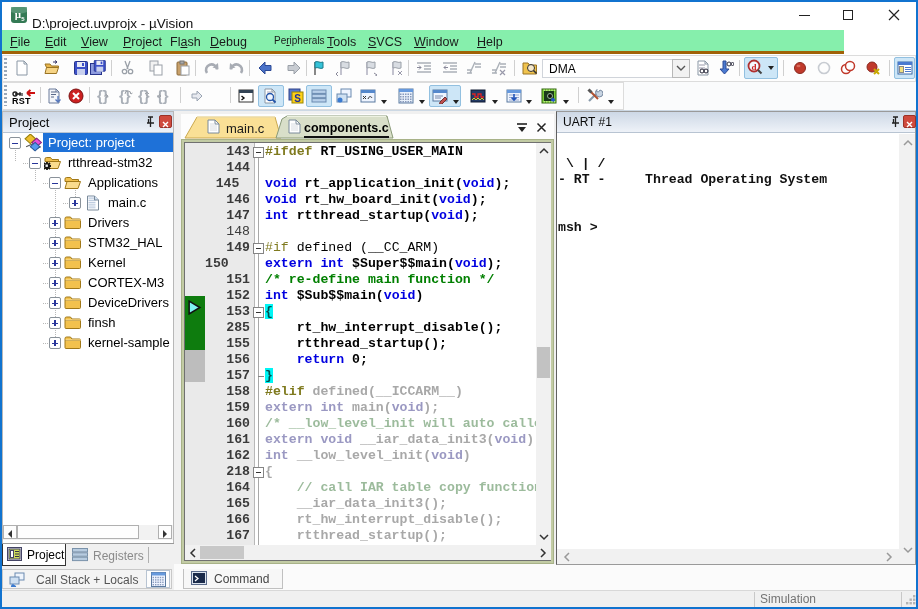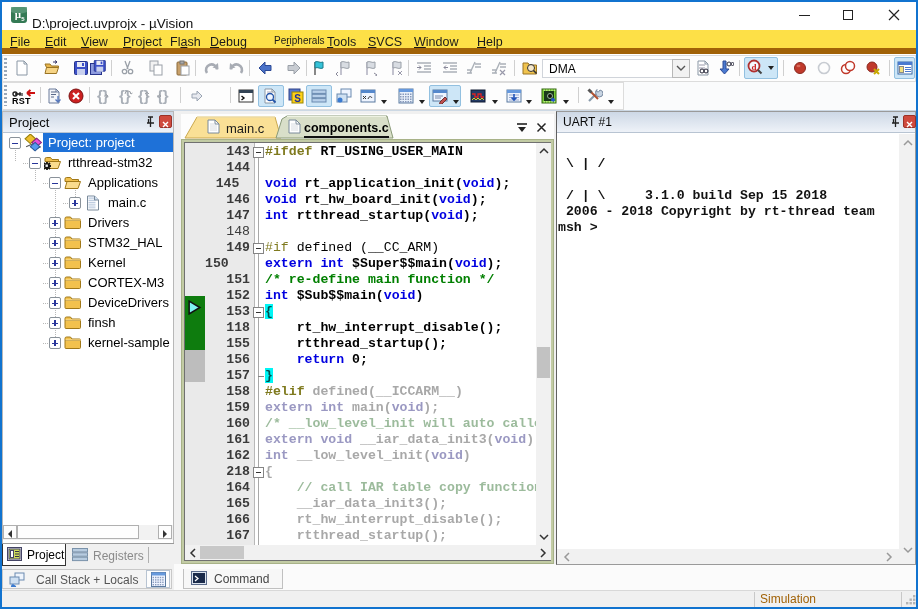--- a/index.html
+++ b/index.html
@@ -22,21 +22,21 @@
 <text x="7" y="11" font-family="Liberation Serif" font-size="11" fill="#fff" text-anchor="middle" font-weight="bold">µ</text>
 <text x="12" y="14" font-family="Liberation Sans" font-size="6" fill="#fff" text-anchor="middle" font-weight="bold">5</text>
     </svg>
 <div class="abs" style="left:30px;top:14px;font-size:13.5px;color:#111">D:\project.uvprojx - µVision</div>
 <div class="abs" style="left:797px;top:13px;width:11px;height:1px;background:#222"></div>
 <div class="abs" style="left:841px;top:8px;width:10px;height:10px;border:1px solid #222"></div>
 <svg class="abs" style="left:886px;top:7px" width="12" height="12" viewBox="0 0 12 12">
       <path d="M1 1 L11 11 M11 1 L1 11" stroke="#222" stroke-width="1.2"></path>
     </svg>
 </div>
-<div class="abs" style="left:2px;top:30px;width:914px;height:24px;background:#fde047;border-bottom:6px solid #a16207">
+<div class="abs" style="left:2px;top:30px;width:842px;height:24px;background:#86efac;border-bottom:3px solid #a16207">
 <div class="abs" style="left:8px;top:4.5px;font-size:12.5px;color:#1a1a1a"><span style="text-decoration:underline">F</span>ile</div>
 <div class="abs" style="left:43px;top:4.5px;font-size:12.5px;color:#1a1a1a"><span style="text-decoration:underline">E</span>dit</div>
 <div class="abs" style="left:79px;top:4.5px;font-size:12.5px;color:#1a1a1a"><span style="text-decoration:underline">V</span>iew</div>
 <div class="abs" style="left:121px;top:4.5px;font-size:12.5px;color:#1a1a1a"><span style="text-decoration:underline">P</span>roject</div>
 <div class="abs" style="left:168px;top:4.5px;font-size:12.5px;color:#1a1a1a">Fl<span style="text-decoration:underline">a</span>sh</div>
 <div class="abs" style="left:208px;top:4.5px;font-size:12.5px;color:#1a1a1a"><span style="text-decoration:underline">D</span>ebug</div>
 <div class="abs" style="left:272px;top:4.5px;font-size:10px;color:#1a1a1a">Pe<span style="text-decoration:underline">r</span>ipherals</div>
 <div class="abs" style="left:325px;top:4.5px;font-size:12.5px;color:#1a1a1a"><span style="text-decoration:underline">T</span>ools</div>
 <div class="abs" style="left:366px;top:4.5px;font-size:12.5px;color:#1a1a1a"><span style="text-decoration:underline">S</span>VCS</div>
 <div class="abs" style="left:412px;top:4.5px;font-size:12.5px;color:#1a1a1a"><span style="text-decoration:underline">W</span>indow</div>
@@ -595,21 +595,21 @@
 <div class="cl mono" style="left:205px;top:160px;width:45px;text-align:right;font-size:13.2px;font-weight:bold;color:#3a3a3a">144</div>
 <div class="cl mono" style="left:205px;top:176px;width:45px;text-align:center;font-size:13.2px;font-weight:bold;color:#3a3a3a">145</div>
 <div class="cl mono" style="left:205px;top:192px;width:45px;text-align:right;font-size:13.2px;font-weight:bold;color:#3a3a3a">146</div>
 <div class="cl mono" style="left:205px;top:208px;width:45px;text-align:right;font-size:13.2px;font-weight:bold;color:#3a3a3a">147</div>
 <div class="cl mono" style="left:205px;top:224px;width:45px;text-align:right;font-size:13.2px;font-weight:normal;color:#3a3a3a">148</div>
 <div class="cl mono" style="left:205px;top:240px;width:45px;text-align:right;font-size:13.2px;font-weight:bold;color:#3a3a3a">149</div>
 <div class="cl mono" style="left:205px;top:256px;width:45px;text-align:left;font-size:13.2px;font-weight:bold;color:#3a3a3a">150</div>
 <div class="cl mono" style="left:205px;top:272px;width:45px;text-align:right;font-size:13.2px;font-weight:bold;color:#3a3a3a">151</div>
 <div class="cl mono" style="left:205px;top:288px;width:45px;text-align:right;font-size:13.2px;font-weight:bold;color:#3a3a3a">152</div>
 <div class="cl mono" style="left:205px;top:304px;width:45px;text-align:right;font-size:13.2px;font-weight:bold;color:#3a3a3a">153</div>
-<div class="cl mono" style="left:205px;top:320px;width:45px;text-align:right;font-size:13.2px;font-weight:bold;color:#3a3a3a">118</div>
+<div class="cl mono" style="left:205px;top:320px;width:45px;text-align:right;font-size:13.2px;font-weight:bold;color:#3a3a3a">285</div>
 <div class="cl mono" style="left:205px;top:336px;width:45px;text-align:right;font-size:13.2px;font-weight:bold;color:#3a3a3a">155</div>
 <div class="cl mono" style="left:205px;top:352px;width:45px;text-align:right;font-size:13.2px;font-weight:bold;color:#3a3a3a">156</div>
 <div class="cl mono" style="left:205px;top:368px;width:45px;text-align:right;font-size:13.2px;font-weight:bold;color:#3a3a3a">157</div>
 <div class="cl mono" style="left:205px;top:384px;width:45px;text-align:right;font-size:13.2px;font-weight:bold;color:#3a3a3a">158</div>
 <div class="cl mono" style="left:205px;top:400px;width:45px;text-align:right;font-size:13.2px;font-weight:bold;color:#3a3a3a">159</div>
 <div class="cl mono" style="left:205px;top:416px;width:45px;text-align:right;font-size:13.2px;font-weight:bold;color:#3a3a3a">160</div>
 <div class="cl mono" style="left:205px;top:432px;width:45px;text-align:right;font-size:13.2px;font-weight:bold;color:#3a3a3a">161</div>
 <div class="cl mono" style="left:205px;top:448px;width:45px;text-align:right;font-size:13.2px;font-weight:bold;color:#3a3a3a">162</div>
 <div class="cl mono" style="left:205px;top:464px;width:45px;text-align:right;font-size:13.2px;font-weight:bold;color:#3a3a3a">218</div>
 <div class="cl mono" style="left:205px;top:480px;width:45px;text-align:right;font-size:13.2px;font-weight:bold;color:#3a3a3a">164</div>
@@ -687,43 +687,42 @@
 <div class="abs" style="left:0;top:0;width:358px;height:21px;background:linear-gradient(#cdd8e6,#eef2f8);border-bottom:1px solid #b8c4d2">
 <div class="abs" style="left:6px;top:3px;font-size:12px;color:#0a0a0a">UART #1</div>
 <svg class="abs" style="left:332px;top:4px" width="12" height="13" viewBox="0 0 12 13">
         <path d="M4 1 h5 M6.5 1 v6 M3 7 h7 M4.5 3 v4 M6.5 7 v4" stroke="#222" stroke-width="1.3" fill="none"></path>
       </svg>
 <div class="abs" style="left:346px;top:3px;width:13px;height:13px;background:#cf4a3e;border:1px solid #9a3228;border-radius:2px"><svg width="11" height="11" viewBox="0 0 11 11">
           <path d="M3 3 l5 5 m0 -5 l-5 5" stroke="#fff" stroke-width="1.4"></path>
         </svg></div>
 </div>
 <div class="cl mono" style="left:1px;top:44px;font-size:13.2px;font-weight:bold;color:#111"> \ | /</div>
-<div class="cl mono" style="left:1px;top:76px;font-size:13.2px;font-weight:bold;color:#111"> / | \     3.1.0 build Sep 15 2018</div>
-<div class="cl mono" style="left:1px;top:92px;font-size:13.2px;font-weight:bold;color:#111"> 2006 - 2018 Copyright by rt-thread team</div>
+<div class="cl mono" style="left:1px;top:60px;font-size:13.2px;font-weight:bold;color:#111">- RT -     Thread Operating System</div>
 <div class="cl mono" style="left:1px;top:108px;font-size:13.2px;font-weight:bold;color:#111">msh &gt;</div>
 <div class="abs" style="left:342px;top:22px;width:16px;height:430px;background:#f1f1f1">
 <svg class="abs" style="left:4px;top:5px" width="10" height="8" viewBox="0 0 10 8">
         <path d="M1 6 L5 2 L9 6" fill="none" stroke="#999" stroke-width="1.5"></path>
       </svg>
 <svg class="abs" style="left:4px;top:412px" width="10" height="8" viewBox="0 0 10 8">
         <path d="M1 2 L5 6 L9 2" fill="none" stroke="#999" stroke-width="1.5"></path>
       </svg>
 </div>
 <div class="abs" style="left:0px;top:437px;width:342px;height:15px;background:#f1f1f1">
 <svg class="abs" style="left:6px;top:3px" width="8" height="10" viewBox="0 0 8 10">
         <path d="M6 1 L2 5 L6 9" fill="none" stroke="#999" stroke-width="1.5"></path>
       </svg>
 <svg class="abs" style="left:328px;top:3px" width="8" height="10" viewBox="0 0 8 10">
         <path d="M2 1 L6 5 L2 9" fill="none" stroke="#999" stroke-width="1.5"></path>
       </svg>
 </div>
 </div>
 <div class="abs" style="left:2px;top:590px;width:914px;height:17px;background:#f0f0f0;border-top:1px solid #d8d8d8">
 <div class="abs" style="left:752px;top:1px;width:1px;height:15px;background:#c8c8c8"></div>
-<div class="abs" style="left:758px;top:1px;font-size:12px;color:#a16207">Simulation</div>
+<div class="abs" style="left:758px;top:1px;font-size:12px;color:#737373">Simulation</div>
 <div class="abs" style="left:899px;top:1px;width:1px;height:15px;background:#c8c8c8"></div>
 <svg class="abs" style="left:903px;top:3px" width="12" height="12" viewBox="0 0 12 12">
       <g fill="#b4b4b4">
         <rect x="8" y="8" width="2.4" height="2.4"></rect>
         <rect x="4.5" y="8" width="2.4" height="2.4"></rect>
         <rect x="1" y="8" width="2.4" height="2.4"></rect>
         <rect x="8" y="4.5" width="2.4" height="2.4"></rect>
         <rect x="4.5" y="4.5" width="2.4" height="2.4"></rect>
         <rect x="8" y="1" width="2.4" height="2.4"></rect>
       </g>

